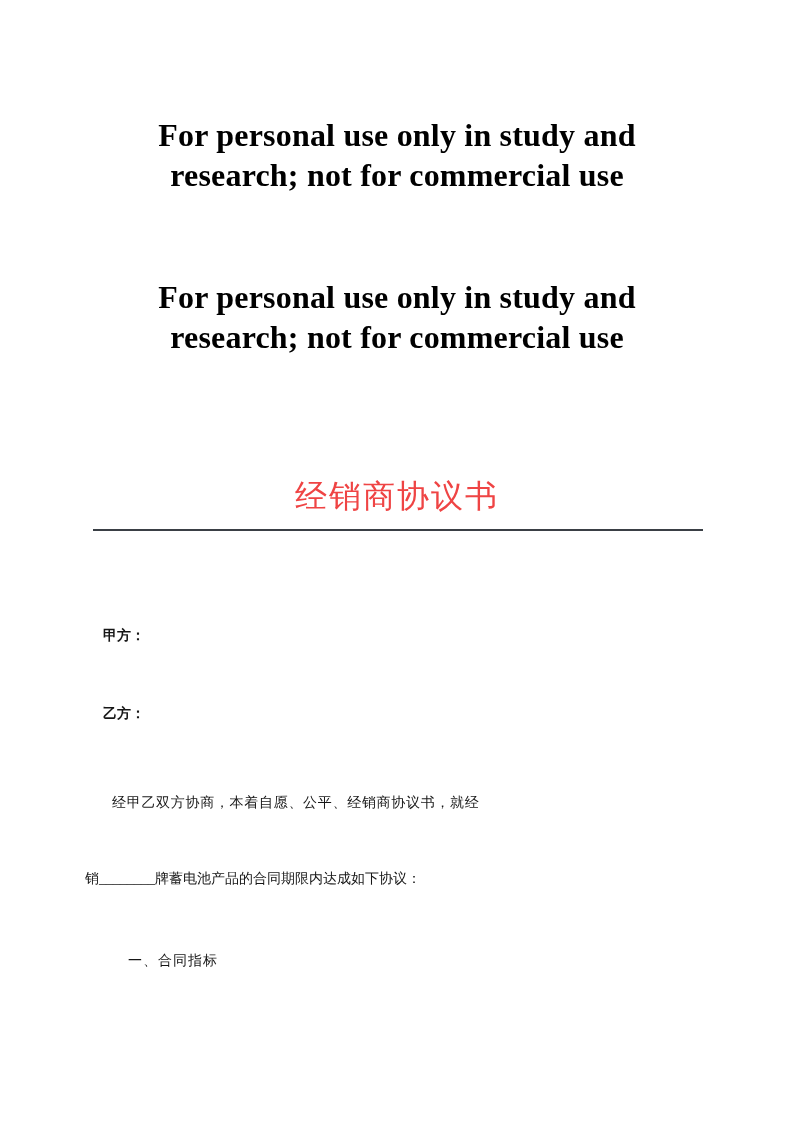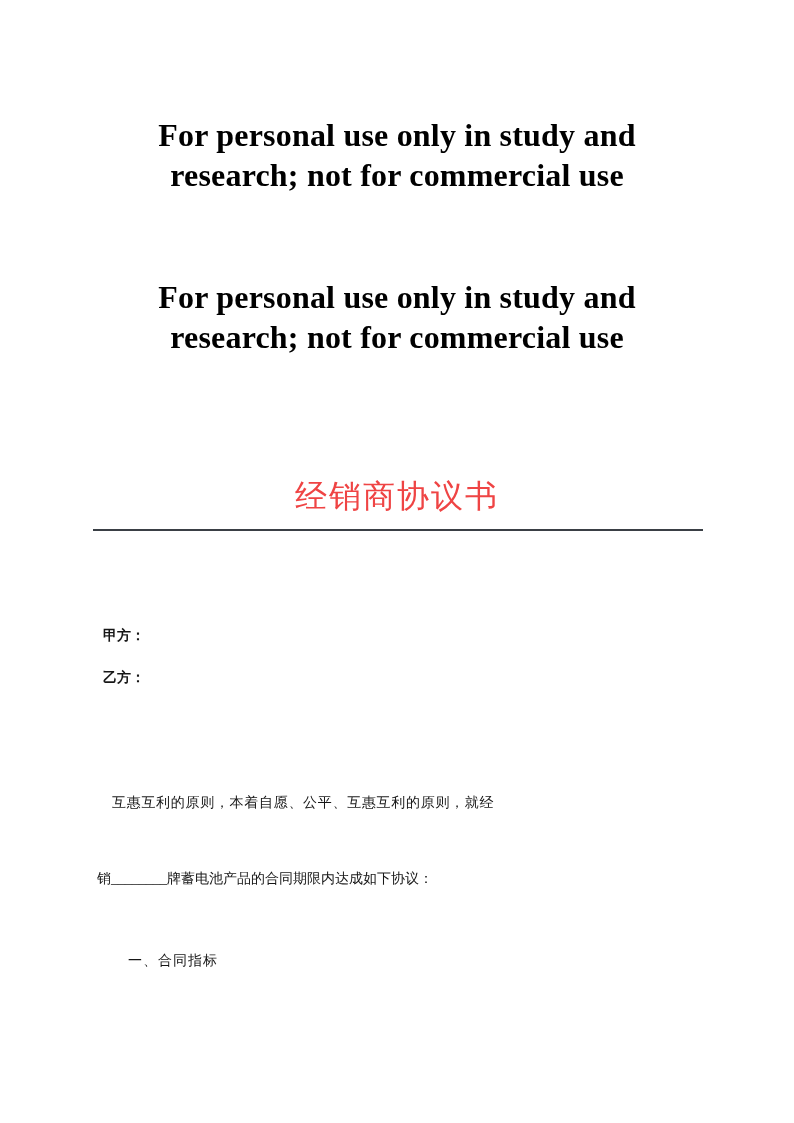--- a/index.html
+++ b/index.html
@@ -51,23 +51,23 @@
     }
     .body-text {
       position: absolute;
       font-size: 14px;
       line-height: 27px;
       color: #161616;
       white-space: nowrap;
     }
     .party { font-weight: 700; left: 103px; }
     .party-a { top: 622px; }
-    .party-b { top: 664px; text-align: center; }
+    .party-b { top: 700px; text-align: center; }
     .intro-1 { top: 789px; left: 112px; letter-spacing: 0.7px; }
-    .intro-2 { top: 865px; left: 97px; }
+    .intro-2 { top: 865px; left: 85px; }
     .blank { letter-spacing: 0; }
     .section-heading {
       top: 947px;
       left: 128px;
       font-weight: 400;
       letter-spacing: 1px;
       text-align: right;
     }
   </style>
 </head>
@@ -86,19 +86,19 @@
   </div>
 
   <div class="doc-title">经销商协议书</div>
 
   <div class="title-rule"></div>
 
   <div class="body-text party party-a">甲方：</div>
 
   <div class="body-text party party-b">乙方：</div>
 
-  <div class="body-text intro-1">互惠互利的原则，本着自愿、公平、互惠互利的原则，就经</div>
+  <div class="body-text intro-1">经甲乙双方协商，本着自愿、公平、经销商协议书，就经</div>
 
   <div class="body-text intro-2"><span>销</span><span class="blank">________</span><span>牌蓄电池产品的合同期限内达成如下协议：</span></div>
 
   <div class="body-text section-heading">一、合同指标</div>
 
 </div>
 
 </body></html>

